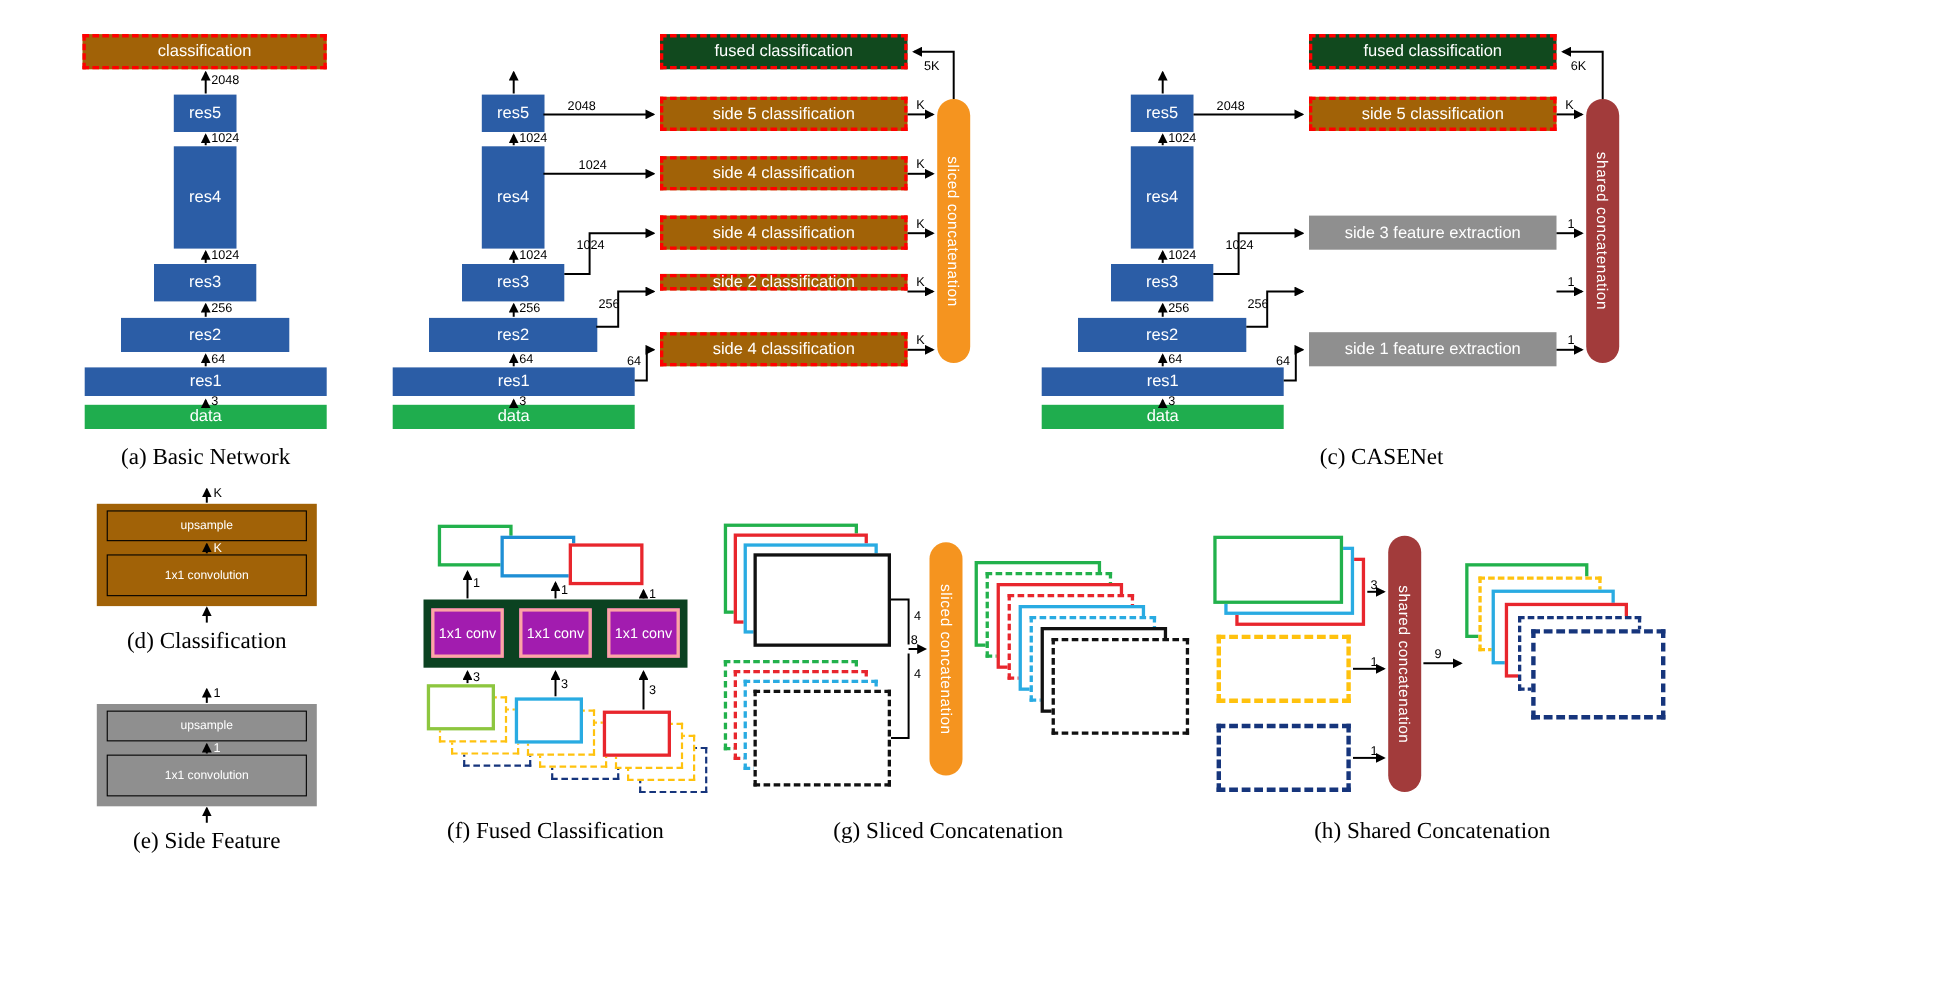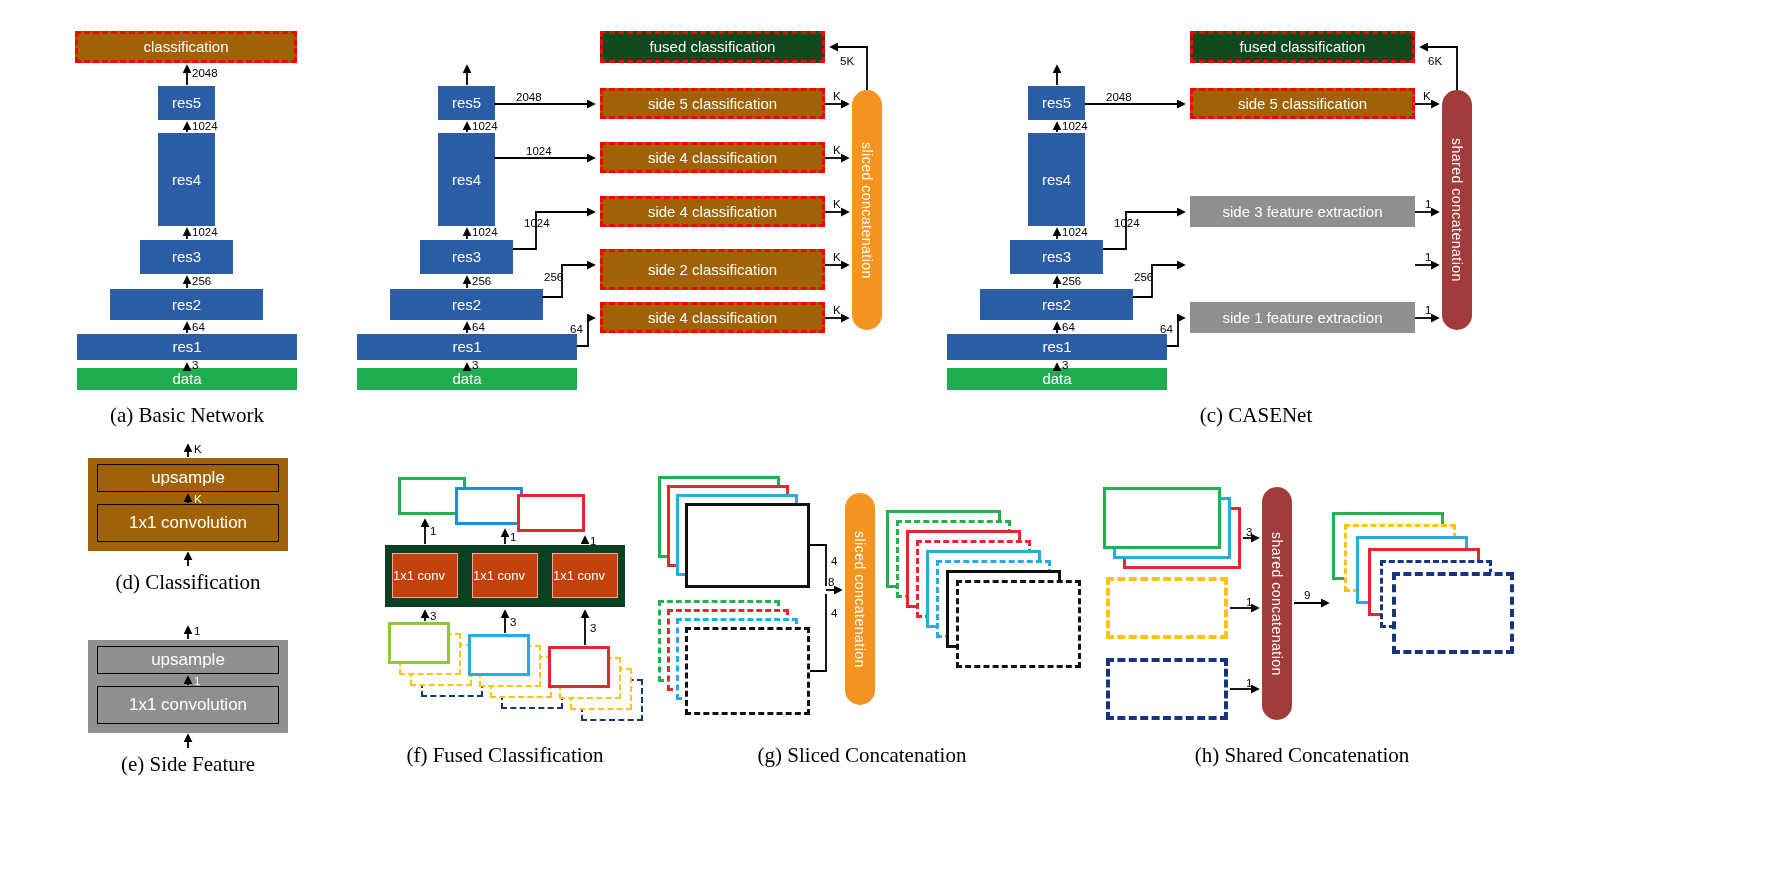--- a/index.html
+++ b/index.html
@@ -5,31 +5,31 @@
   *{margin:0;padding:0;box-sizing:border-box}
   html,body{background:#fff}
   #canvas{position:relative;width:1766px;height:894px;background:#fff;font-family:"Liberation Sans",sans-serif;overflow:hidden}
   .box{position:absolute;display:flex;align-items:center;justify-content:center;color:#fff;font-size:15px;line-height:1.05;text-align:center}
   .blue{background:#2b5da6}
   .green{background:#1fad4e}
   .purple{background:#a16207}
   .dg{background:#11491e}
   .gray8{background:#8f8f8f}
   .rd{border:3px dashed #ff0000}
-  .sub{position:absolute;display:flex;align-items:center;justify-content:center;color:#fff;font-size:17px;border:1.5px solid #000}
+  .sub{position:absolute;display:flex;align-items:center;justify-content:center;color:#fff;font-size:11px;border:1.5px solid #000}
   .vbar{position:absolute;border-radius:15px;color:#fff;display:flex;align-items:center;justify-content:center;writing-mode:vertical-rl;font-size:14px;letter-spacing:.5px}
   .orange{background:#f5941f}
   .maroon{background:#a23b3b}
   .num{position:absolute;font-size:11.5px;color:#000;line-height:1;white-space:nowrap}
   .numw{position:absolute;font-size:11.5px;color:#fff;line-height:1;white-space:nowrap}
   .cap{position:absolute;font-family:"Liberation Serif",serif;font-size:21px;color:#000;transform:translateX(-50%);white-space:nowrap}
   .or{position:absolute;background:#fff}
   svg.overlay{position:absolute;left:0;top:0;pointer-events:none;z-index:50}
   .convgrp{position:absolute;background:#0b4221}
-  .convcell{position:absolute;background:#c2410c;border:1px solid #fca5a5;color:#fff;display:flex;align-items:center;font-size:13px}
+  .convcell{position:absolute;background:#a21caf;border:3px solid #fca5a5;color:#fff;display:flex;align-items:center;justify-content:center;font-size:13px}
 </style>
 </head>
 <body>
 
 <div id="canvas">
 
   <div class="box purple rd" style="left:75px;top:31px;width:222px;height:32px">
       <span>classification</span>
     </div>
   <div class="box blue" style="left:158px;top:86px;width:57px;height:34px">
@@ -63,21 +63,21 @@
     </div>
   <div class="box purple rd" style="left:600px;top:88px;width:225px;height:31px">
       <span>side 5 classification</span>
     </div>
   <div class="box purple rd" style="left:600px;top:142px;width:225px;height:31px">
       <span>side 4 classification</span>
     </div>
   <div class="box purple rd" style="left:600px;top:196px;width:225px;height:31px">
       <span>side 4 classification</span>
     </div>
-  <div class="box purple rd" style="left:600px;top:249px;width:225px;height:41px">
+  <div class="box purple rd" style="left:600px;top:249px;width:225px;height:15px">
       <span>side 2 classification</span>
     </div>
   <div class="box purple rd" style="left:600px;top:302px;width:225px;height:31px">
       <span>side 4 classification</span>
     </div>
   <div class="box blue" style="left:438px;top:86px;width:57px;height:34px">
       <span>res5</span>
     </div>
   <div class="box blue" style="left:438px;top:133px;width:57px;height:93px">
       <span>res4</span>

